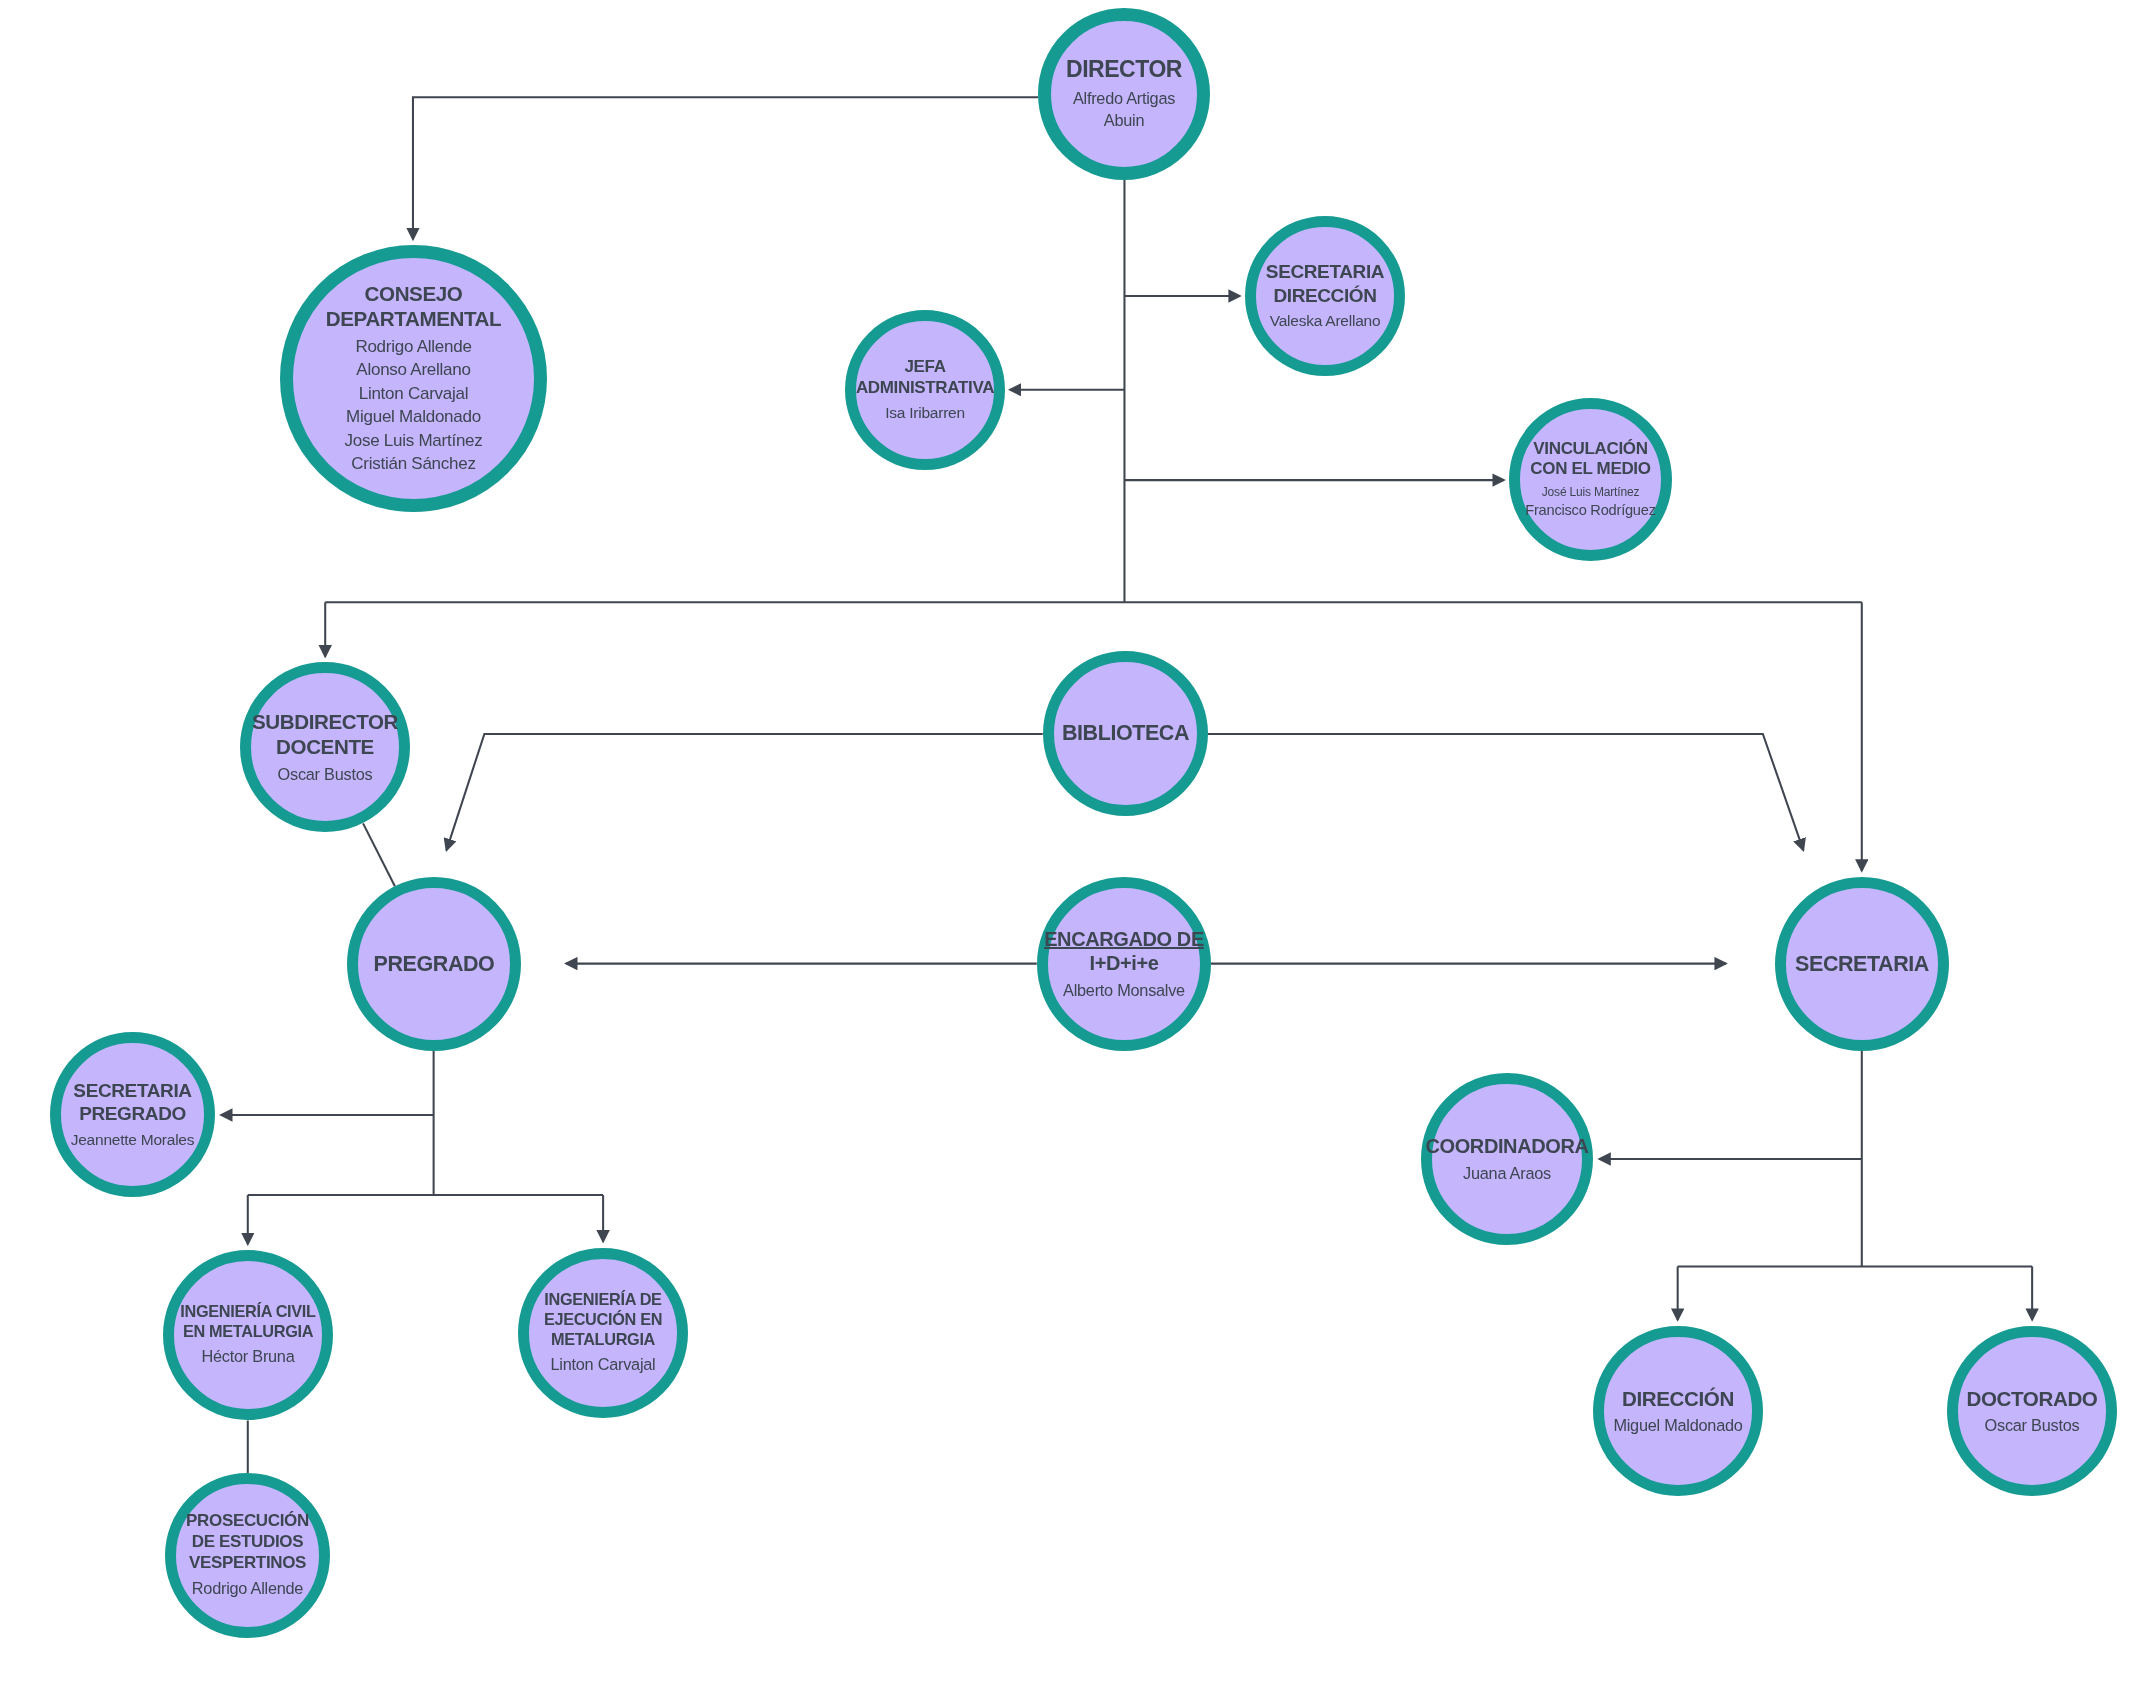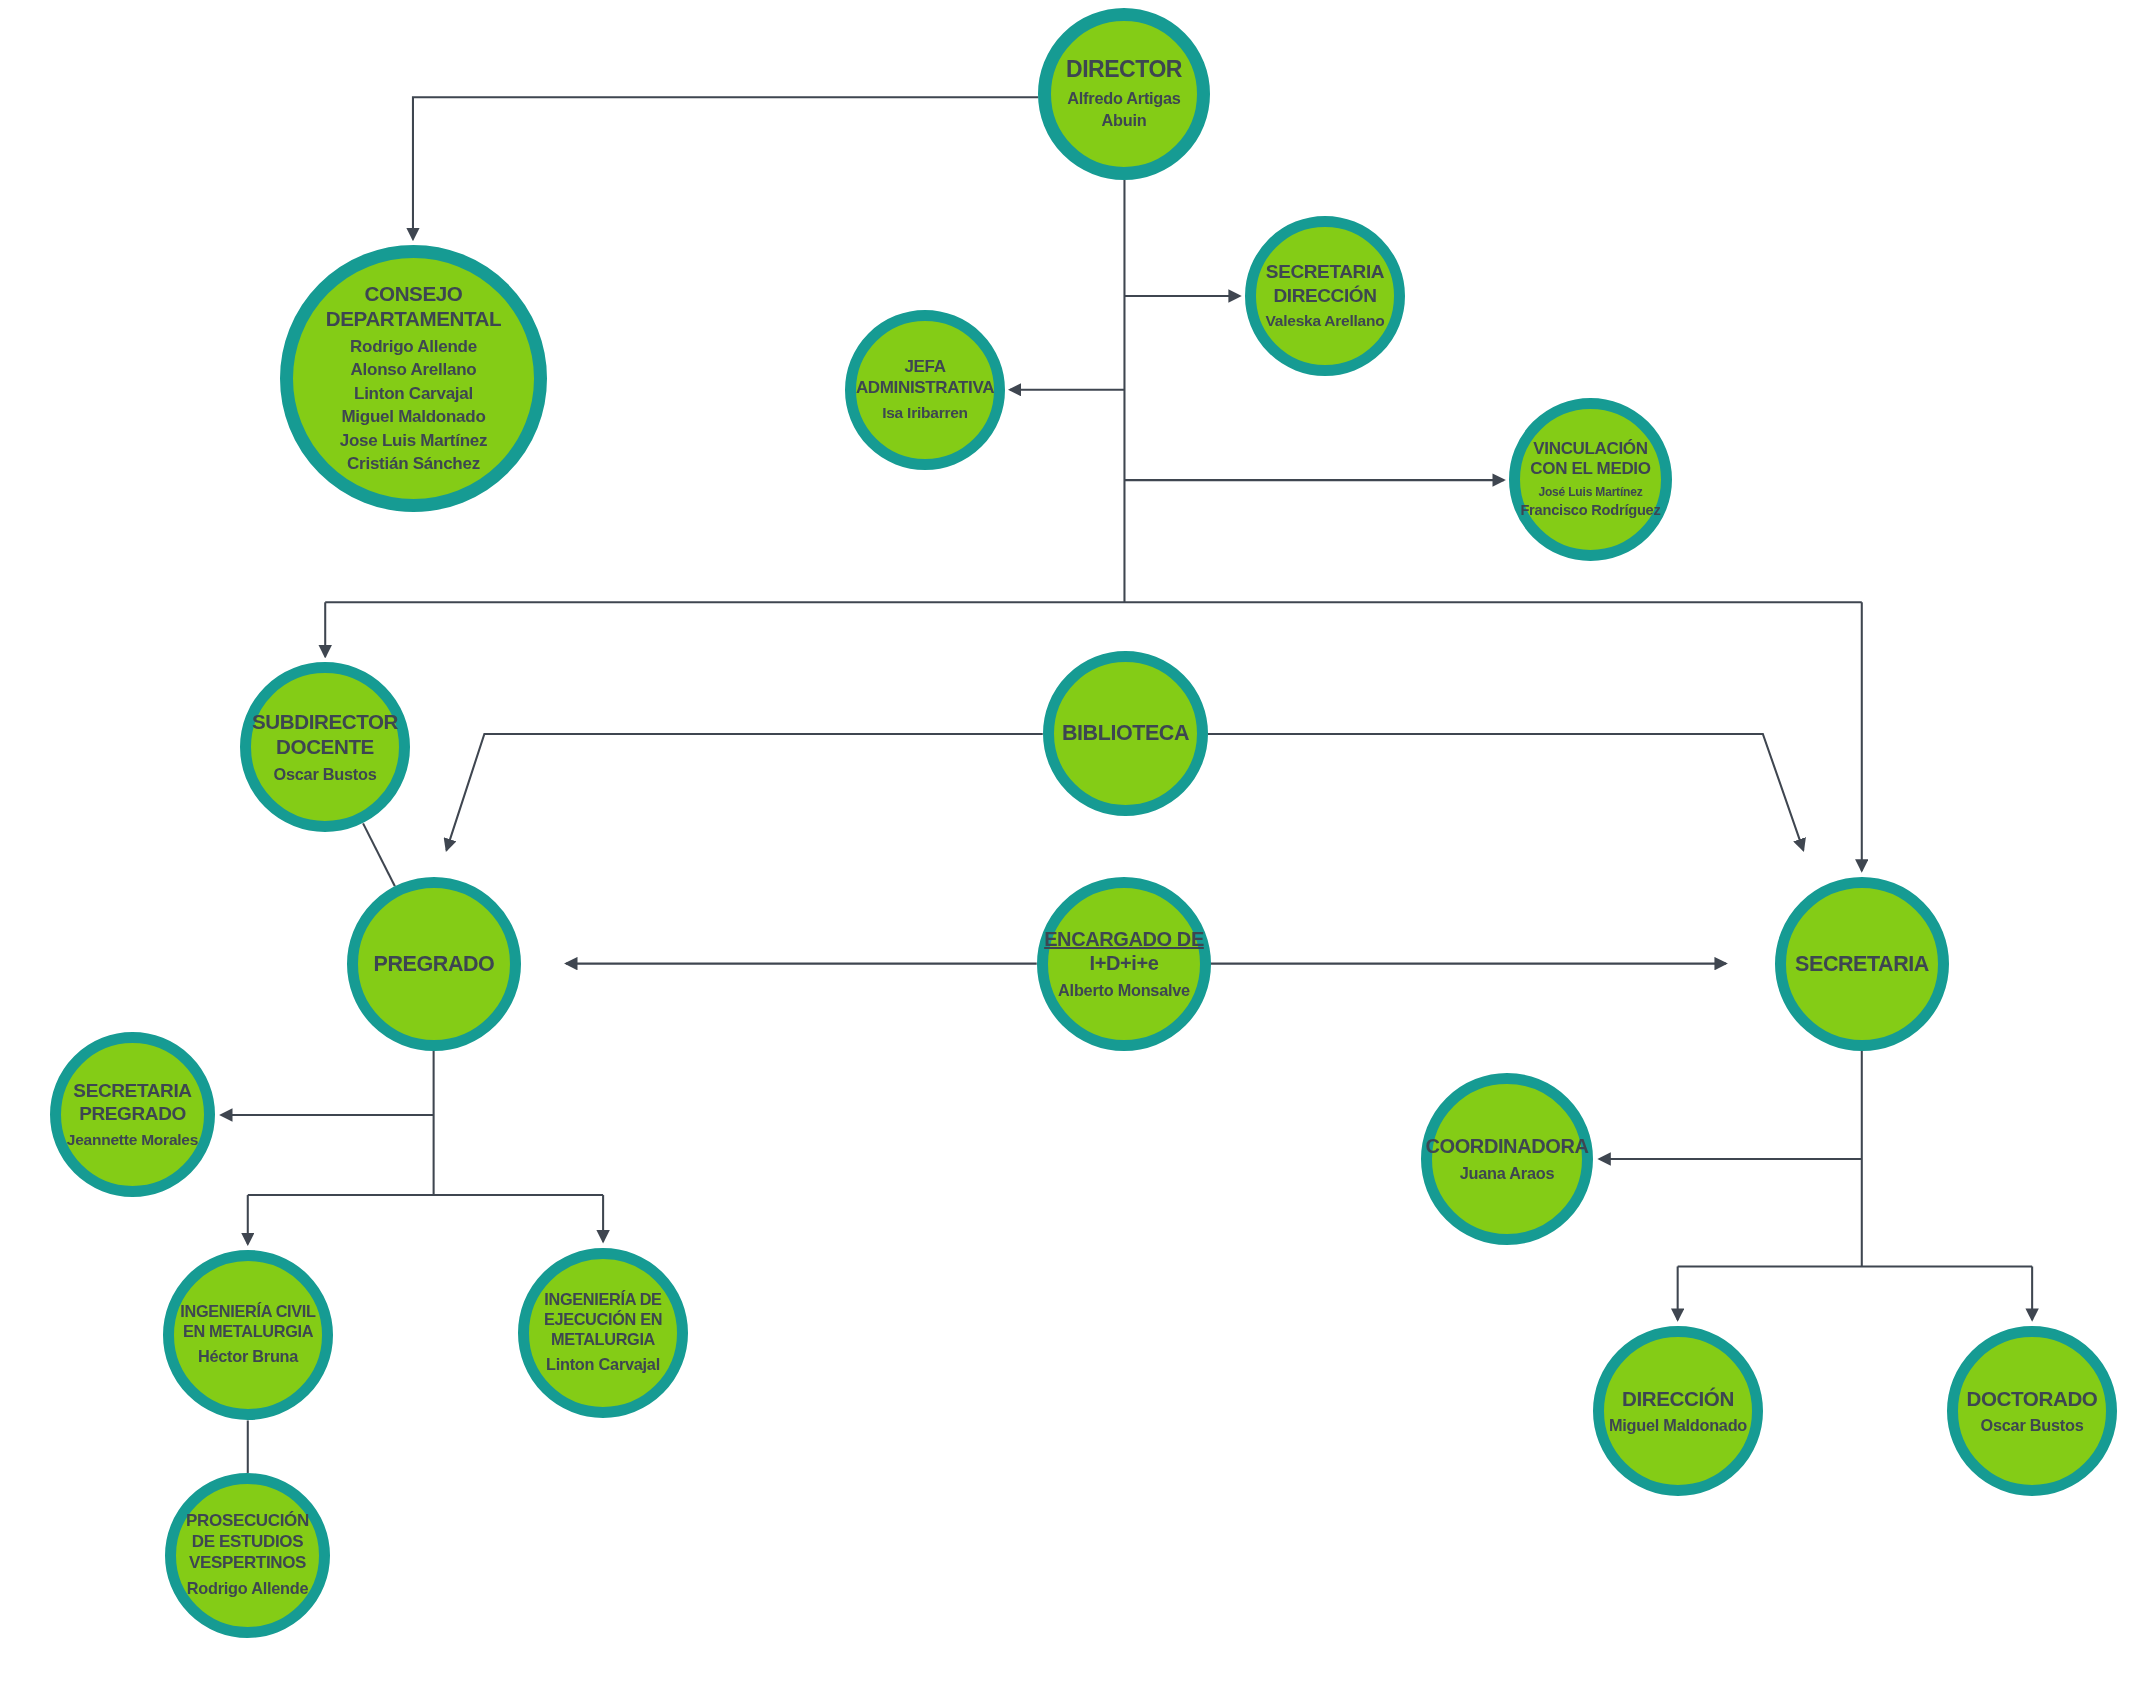--- a/index.html
+++ b/index.html
@@ -16,42 +16,42 @@
     position: absolute;
     left: 0; top: 0;
     width: 2150px;
     height: 1707px;
   }
   .node {
     position: absolute;
     border-style: solid;
     border-color: var(--circle, #169b93);
     border-radius: 50%;
-    background: #84cc16;
+    background: #c4b5fd;
     display: flex;
     align-items: center;
     justify-content: center;
     text-align: center;
   }
   .node-text {
     display: flex;
     flex-direction: column;
     align-items: center;
     width: 100%;
   }
   .node-title {
     font-weight: bold;
     color: var(--text, #3d4651);
     line-height: 1.22;
     letter-spacing: -0.02em;
     white-space: nowrap;
   }
   .node-names { margin-top: 3.4px; display: flex; flex-direction: column; }
   .node-name {
-    font-weight: bold;
+    font-weight: normal;
     color: var(--text, #3d4651);
     line-height: 1.38;
     letter-spacing: -0.015em;
     white-space: nowrap;
   }
 </style>
 </head>
 <body>
 
 <div id="canvas">

